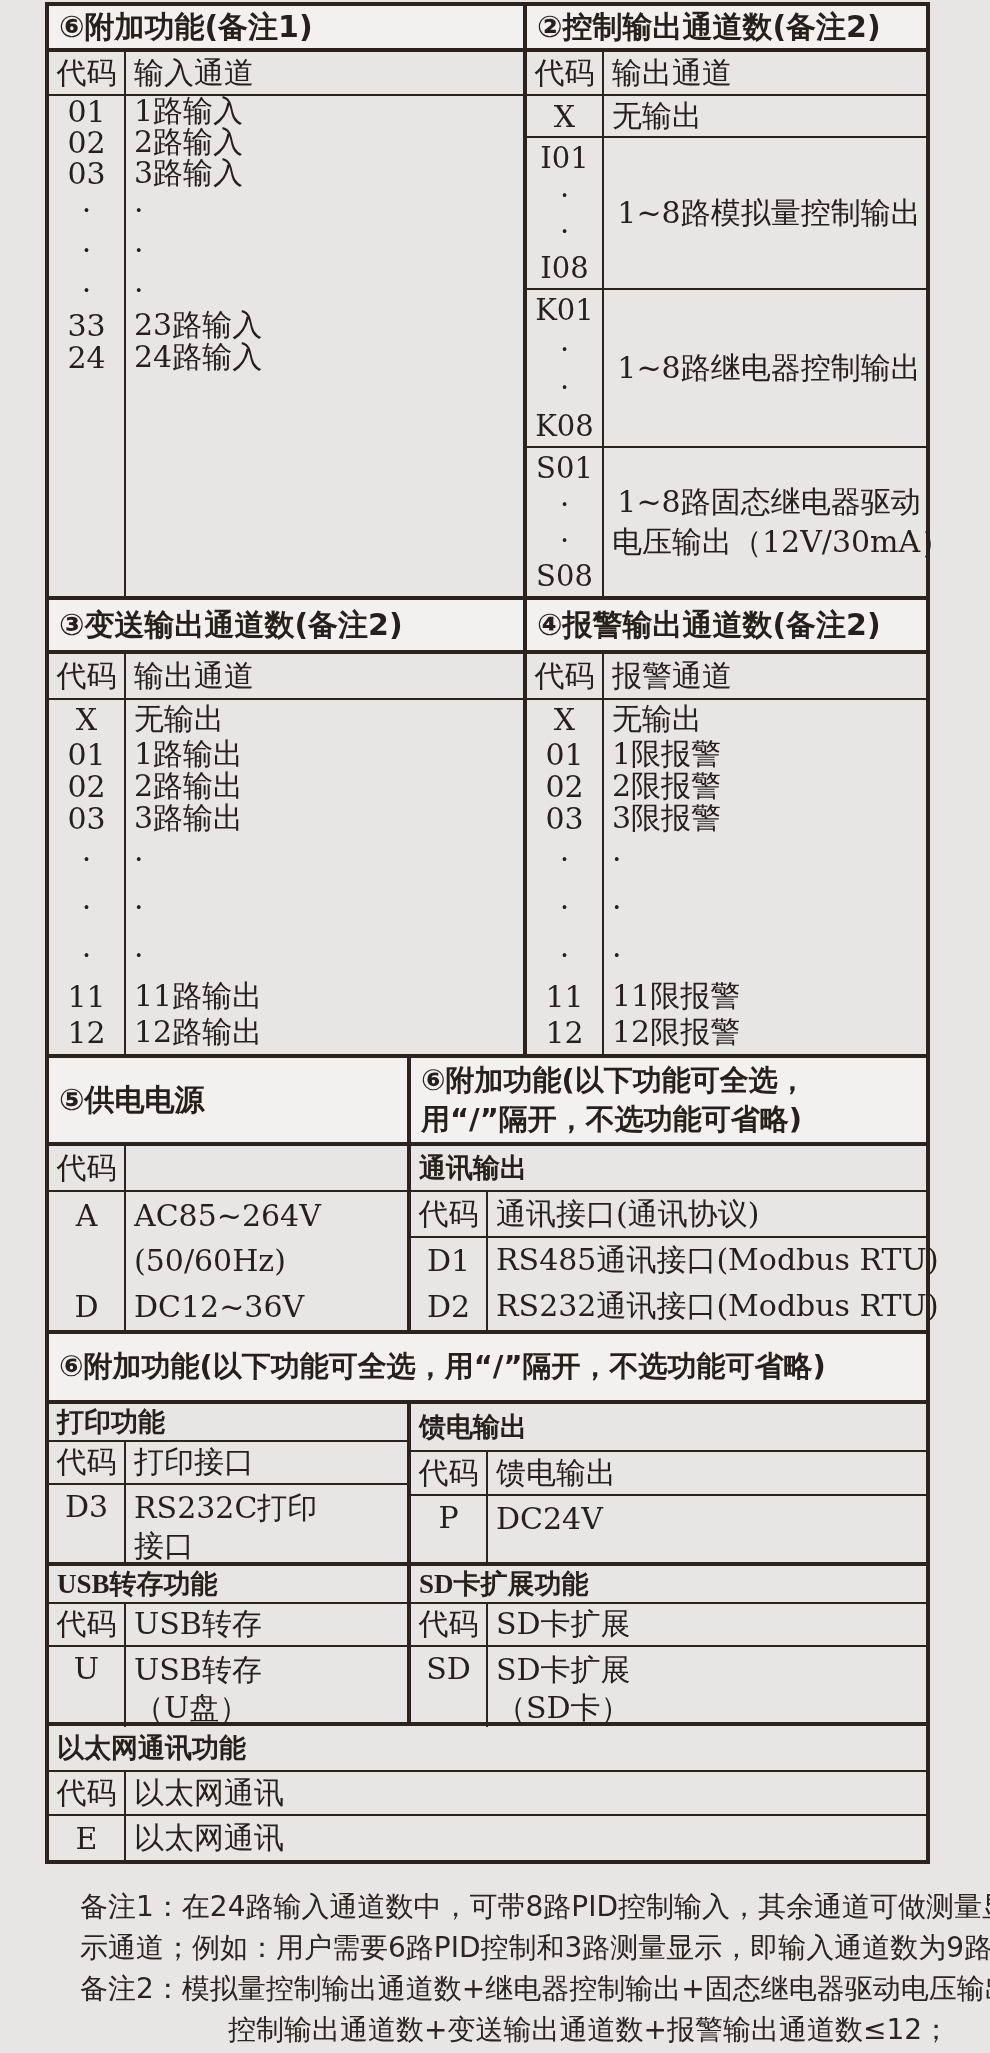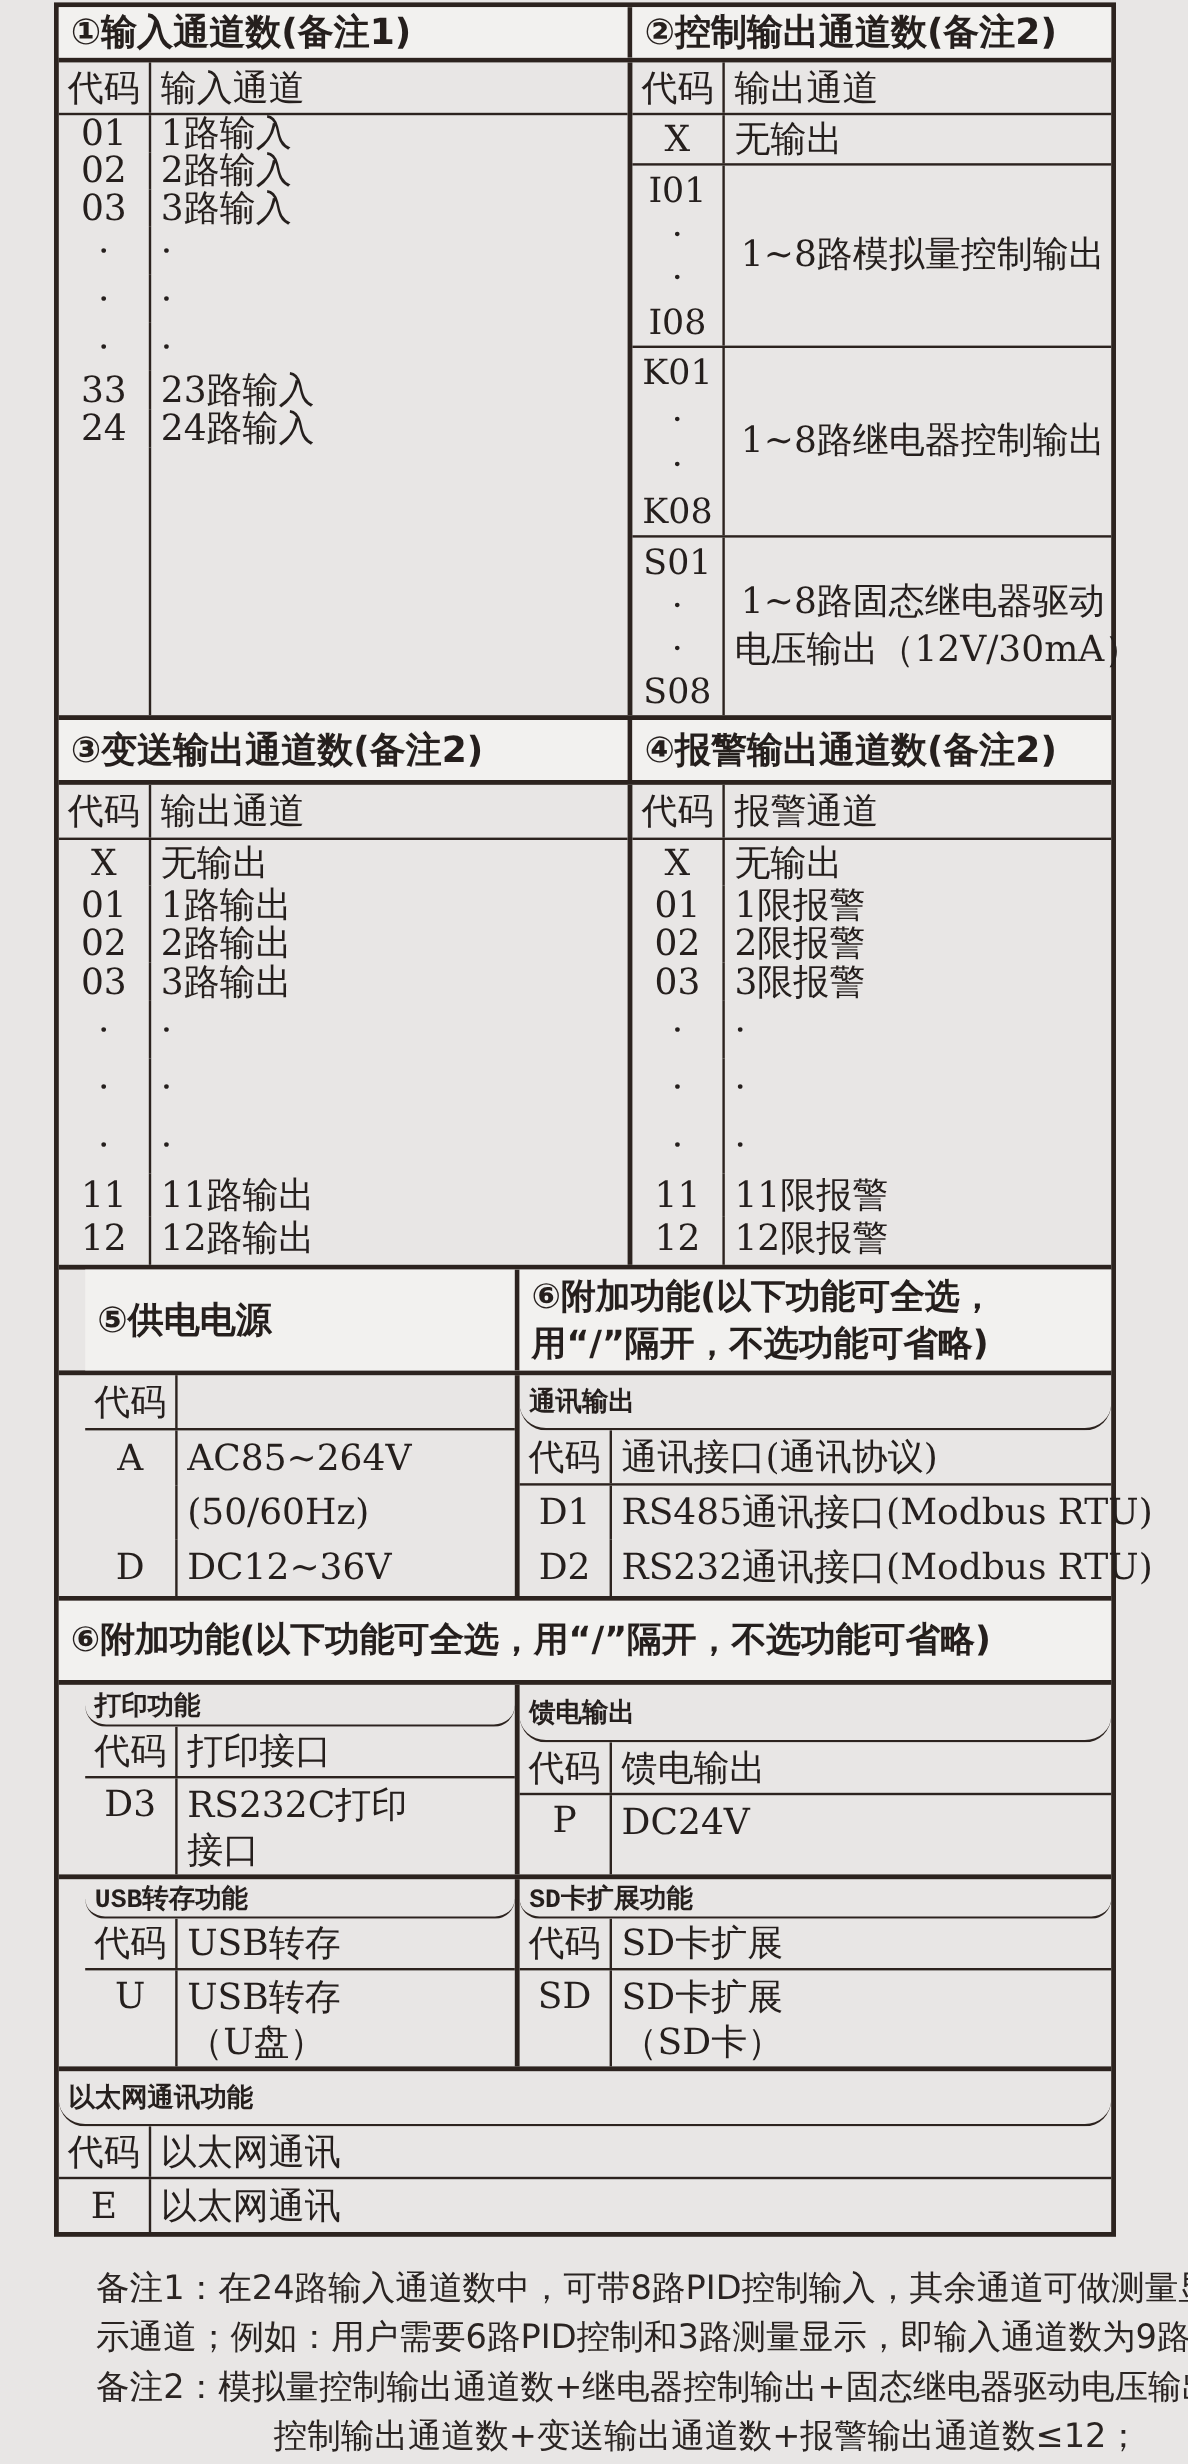--- a/index.html
+++ b/index.html
@@ -14,43 +14,42 @@
   .doc-table {
     margin: 2px 0 0 45px;
     width: 885px;
     border: 4px solid #2c231f;
     background: #e8e6e5;
   }
   .band { display: flex; border-bottom: 4px solid #2c231f; }
   .band.last { border-bottom: 0; }
   .col-stack { display: flex; flex-direction: column; }
   .lp  { width: 478px; border-right: 4px solid #2c231f; }
-  .lp2 { width: 362px; border-right: 4px solid #2c231f; margin-left: 22px; }
+  .lp2 { width: 362px; border-right: 4px solid #2c231f; }
   .rp  { flex: 1; min-width: 0; }
   .hdr {
     background: #f2f1ef;
     font-family: "DejaVu Sans", "Liberation Sans", sans-serif;
     font-weight: bold;
     font-size: 30px;
     display: flex;
     align-items: center;
     padding: 0 10px;
     white-space: nowrap;
   }
   .hdr2lines { flex-direction: column; align-items: flex-start; justify-content: center; line-height: 39px; font-size: 29px; }
   .subhdr {
-    font-family: Liberation Mono, monospace;
+    font-family: Liberation Serif, serif;
     font-weight: bold;
-    font-size: 22px;
+    font-size: 27px;
     display: flex;
     align-items: center;
     padding: 0 8px;
     border-bottom: 2px solid #2c231f;
     white-space: nowrap;
-    border-radius: 22px;
   }
   .trow { display: flex; font-size: 30px; white-space: nowrap; }
   .trow.cols { border-bottom: 2px solid #2c231f; }
   .trow.bb2  { border-bottom: 2px solid #2c231f; }
   .code {
     width: 77px; flex: none;
     border-right: 2px solid #2c231f;
     display: flex; align-items: center; justify-content: center;
   }
   .desc { flex: 1; min-width: 0; display: flex; align-items: center; padding: 0 8px; }
@@ -76,21 +75,21 @@
     white-space: nowrap;
   }
   .note-indent { padding-left: 148px; }
 </style>
 </head>
 <body>
 
 <div class="doc-table">
 
   <div class="band" style="height:46px">
-    <div class="hdr lp">①输入通道数(备注1)</div>
+    <div class="hdr lp">⑥附加功能(备注1)</div>
     <div class="hdr rp">②控制输出通道数(备注2)</div>
   </div>
 
   <div class="band" style="height:548px">
     <div class="lp col-stack">
       <div class="trow cols" style="height:44px">
         <div class="code">代码</div>
         <div class="desc">输入通道</div>
       </div>
       <div class="trow" style="height:31px">

